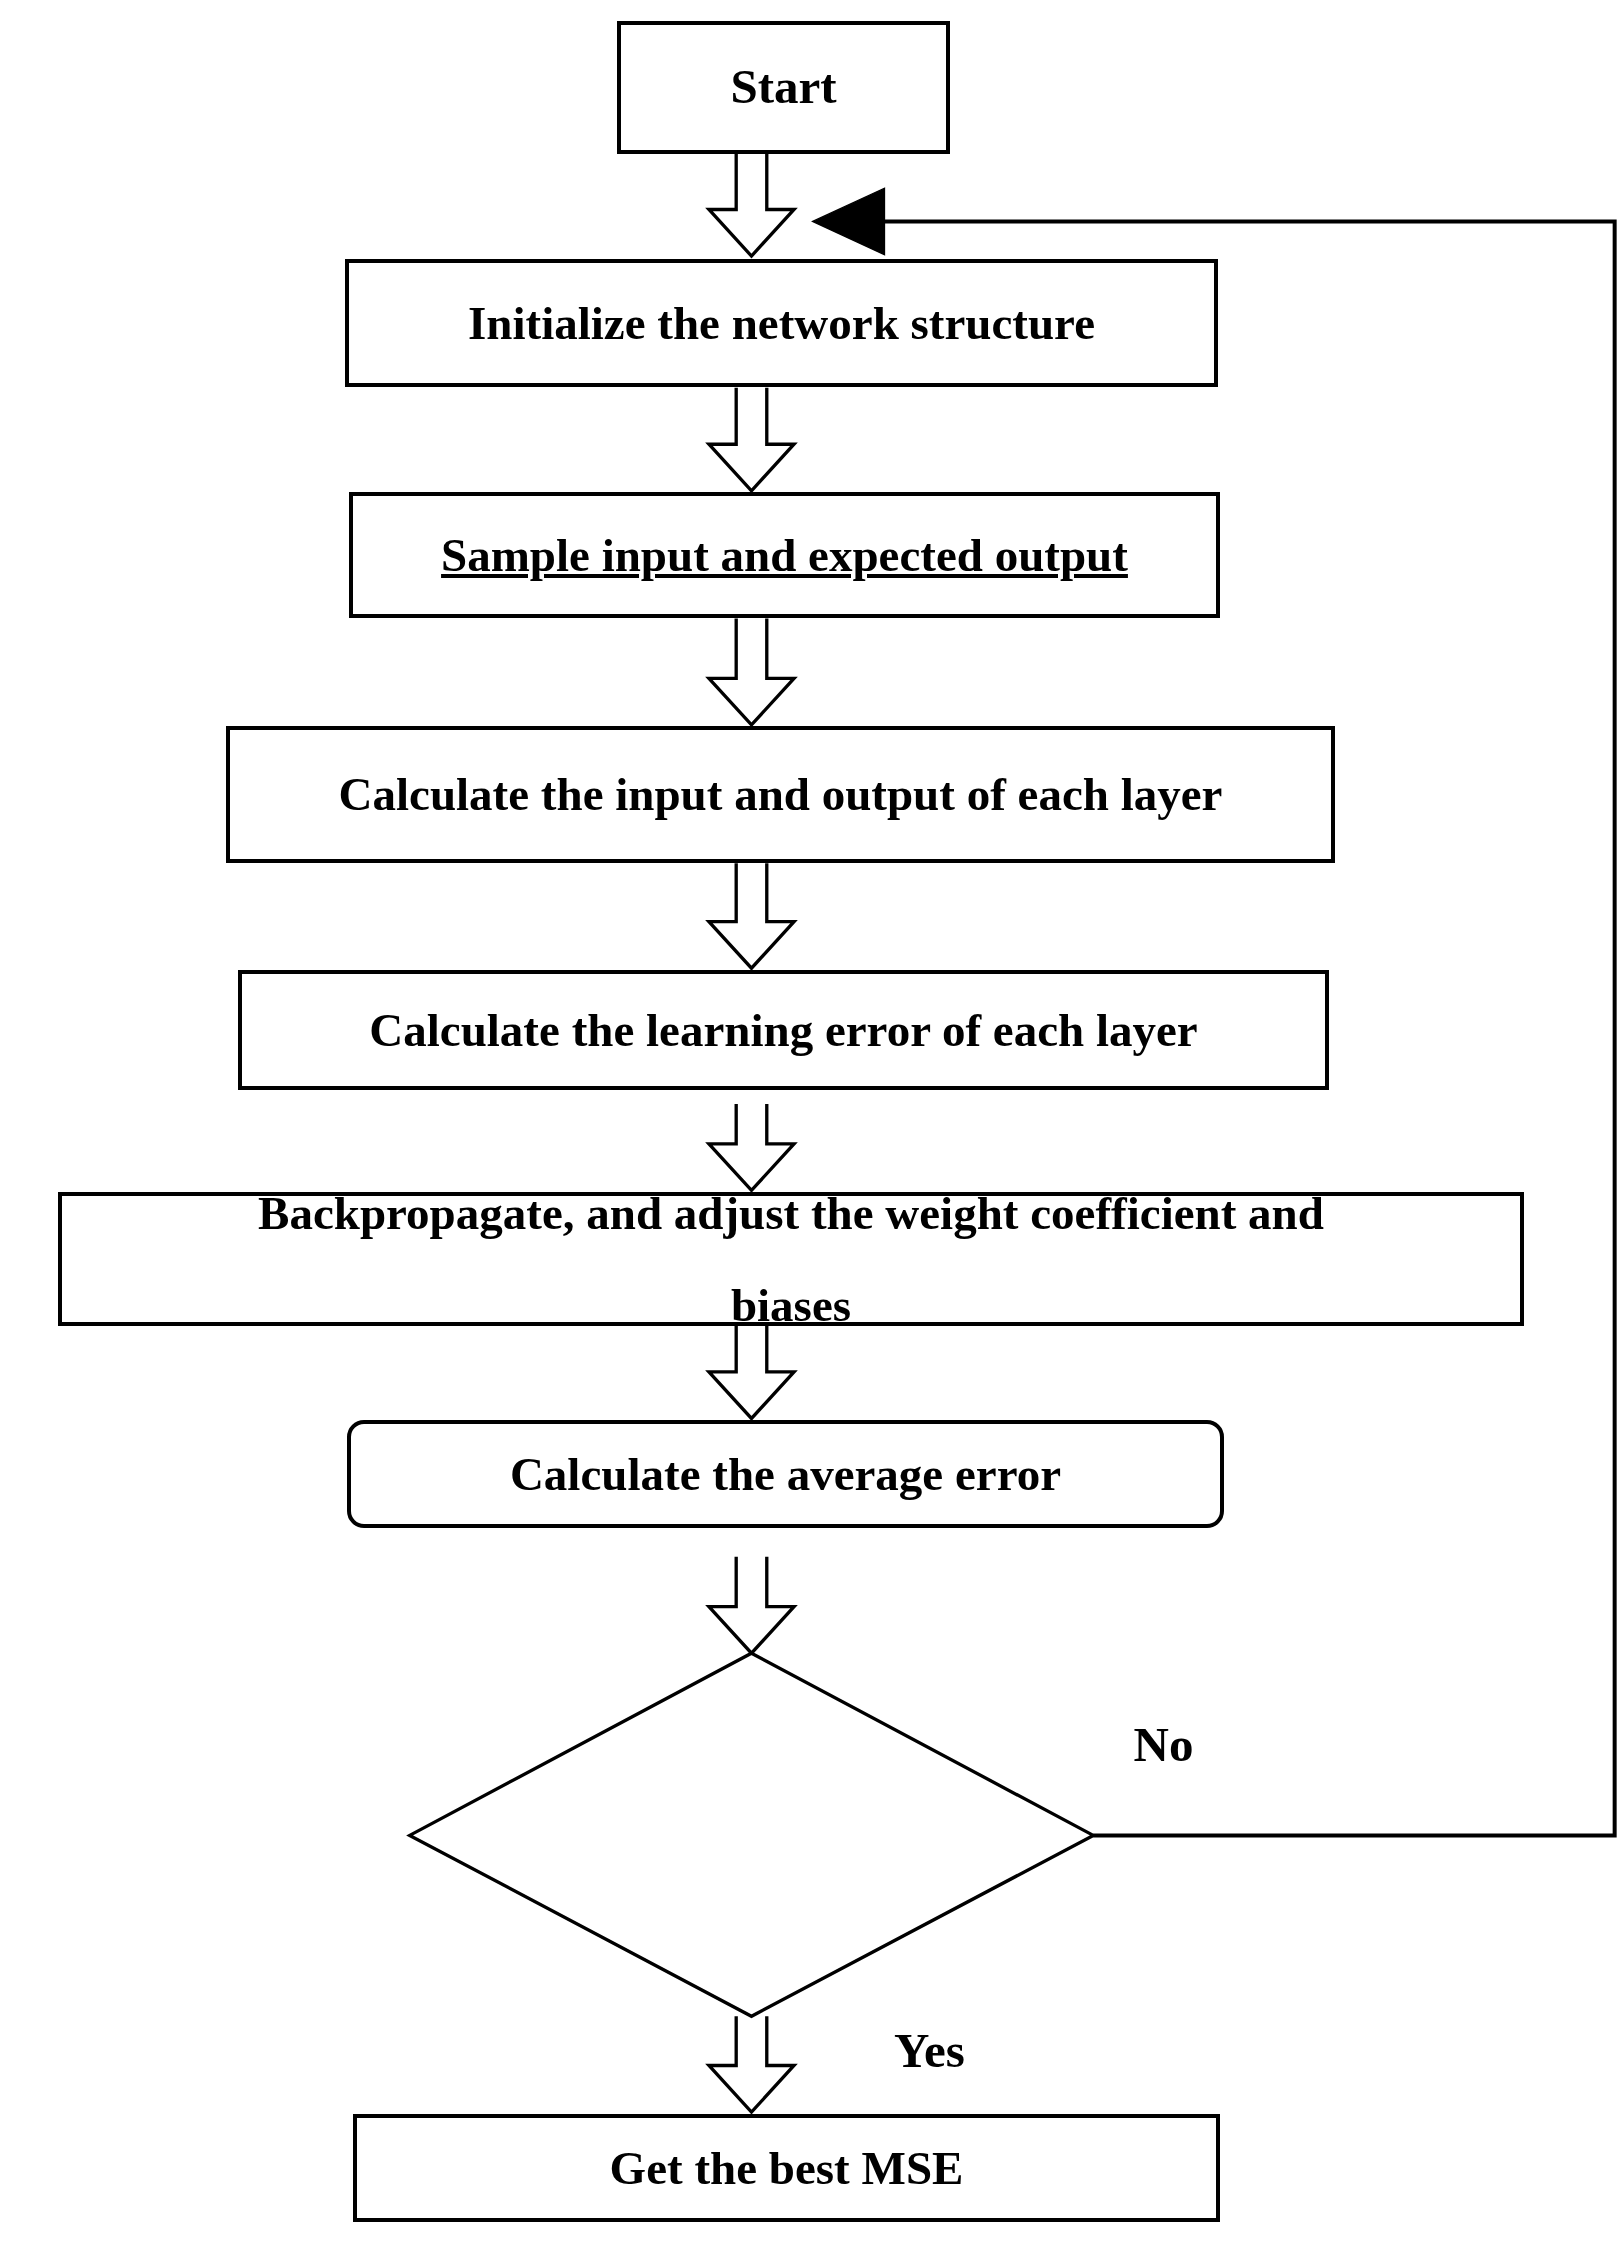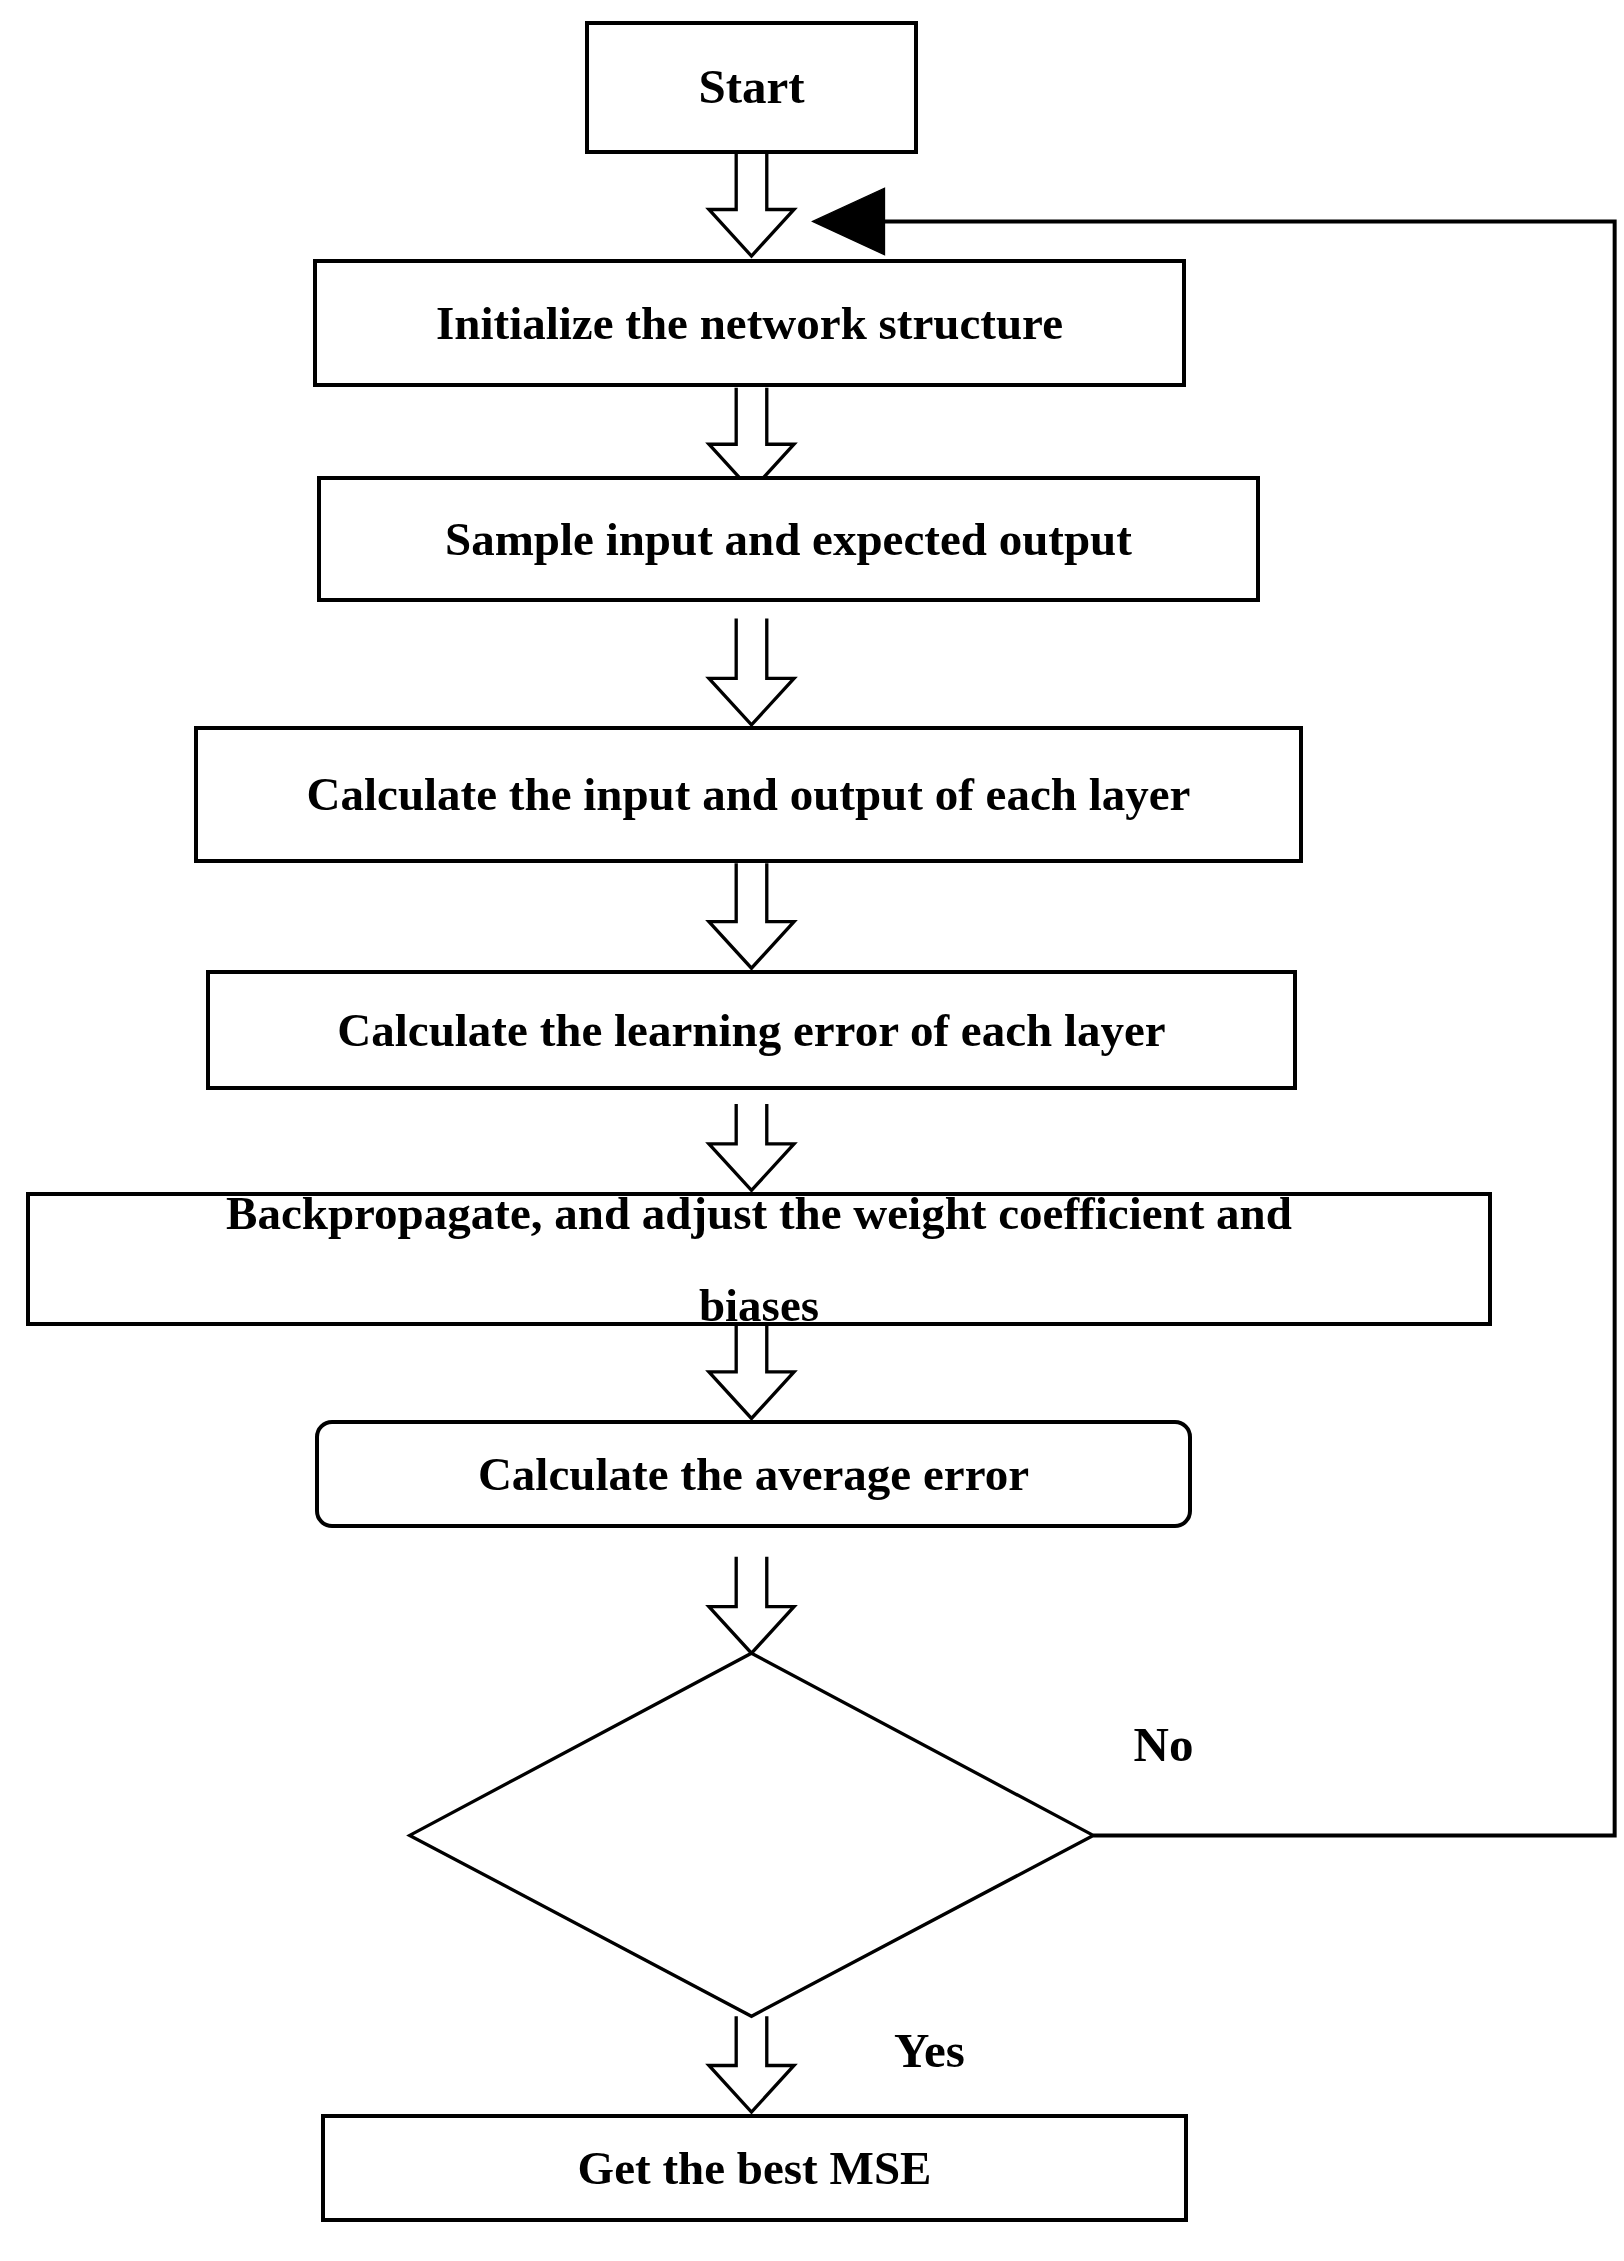--- a/index.html
+++ b/index.html
@@ -24,24 +24,25 @@
     display: flex;
     flex-direction: column;
     align-items: center;
     justify-content: center;
     text-align: center;
     font-weight: 700;
     font-size: 47px;
     color: #000;
     z-index: 1;
     line-height: 1.32;
+    margin-left: 32px;
   }
   #node-start { left: 585px; top: 21px;  width: 333px;  height: 133px; font-size: 49px; }
   #node-initialize { left: 313px; top: 259px;  width: 873px; height: 128px; }
-  #node-sample { left: 317px; top: 476px;  width: 943px; height: 126px; }
+  #node-sample { left: 317px; top: 492px;  width: 871px; height: 126px; text-decoration: underline; }
   #node-calc-io { left: 194px; top: 726px; width: 1109px; height: 137px; }
   #node-calc-error { left: 206px; top: 970px; width: 1091px; height: 120px; }
   #node-backpropagate { left: 26px;  top: 1192px; width: 1466px; height: 134px; gap: 30px; }
   #node-average-error { left: 315px; top: 1420px; width: 877px; height: 108px; border-radius: 17px; }
   #node-best-mse { left: 321px; top: 2114px; width: 867px; height: 108px; }
   #decision-text {
     position: absolute;
     left: 476px; top: 1653px;
     width: 552px; height: 363px;
     display: flex;

